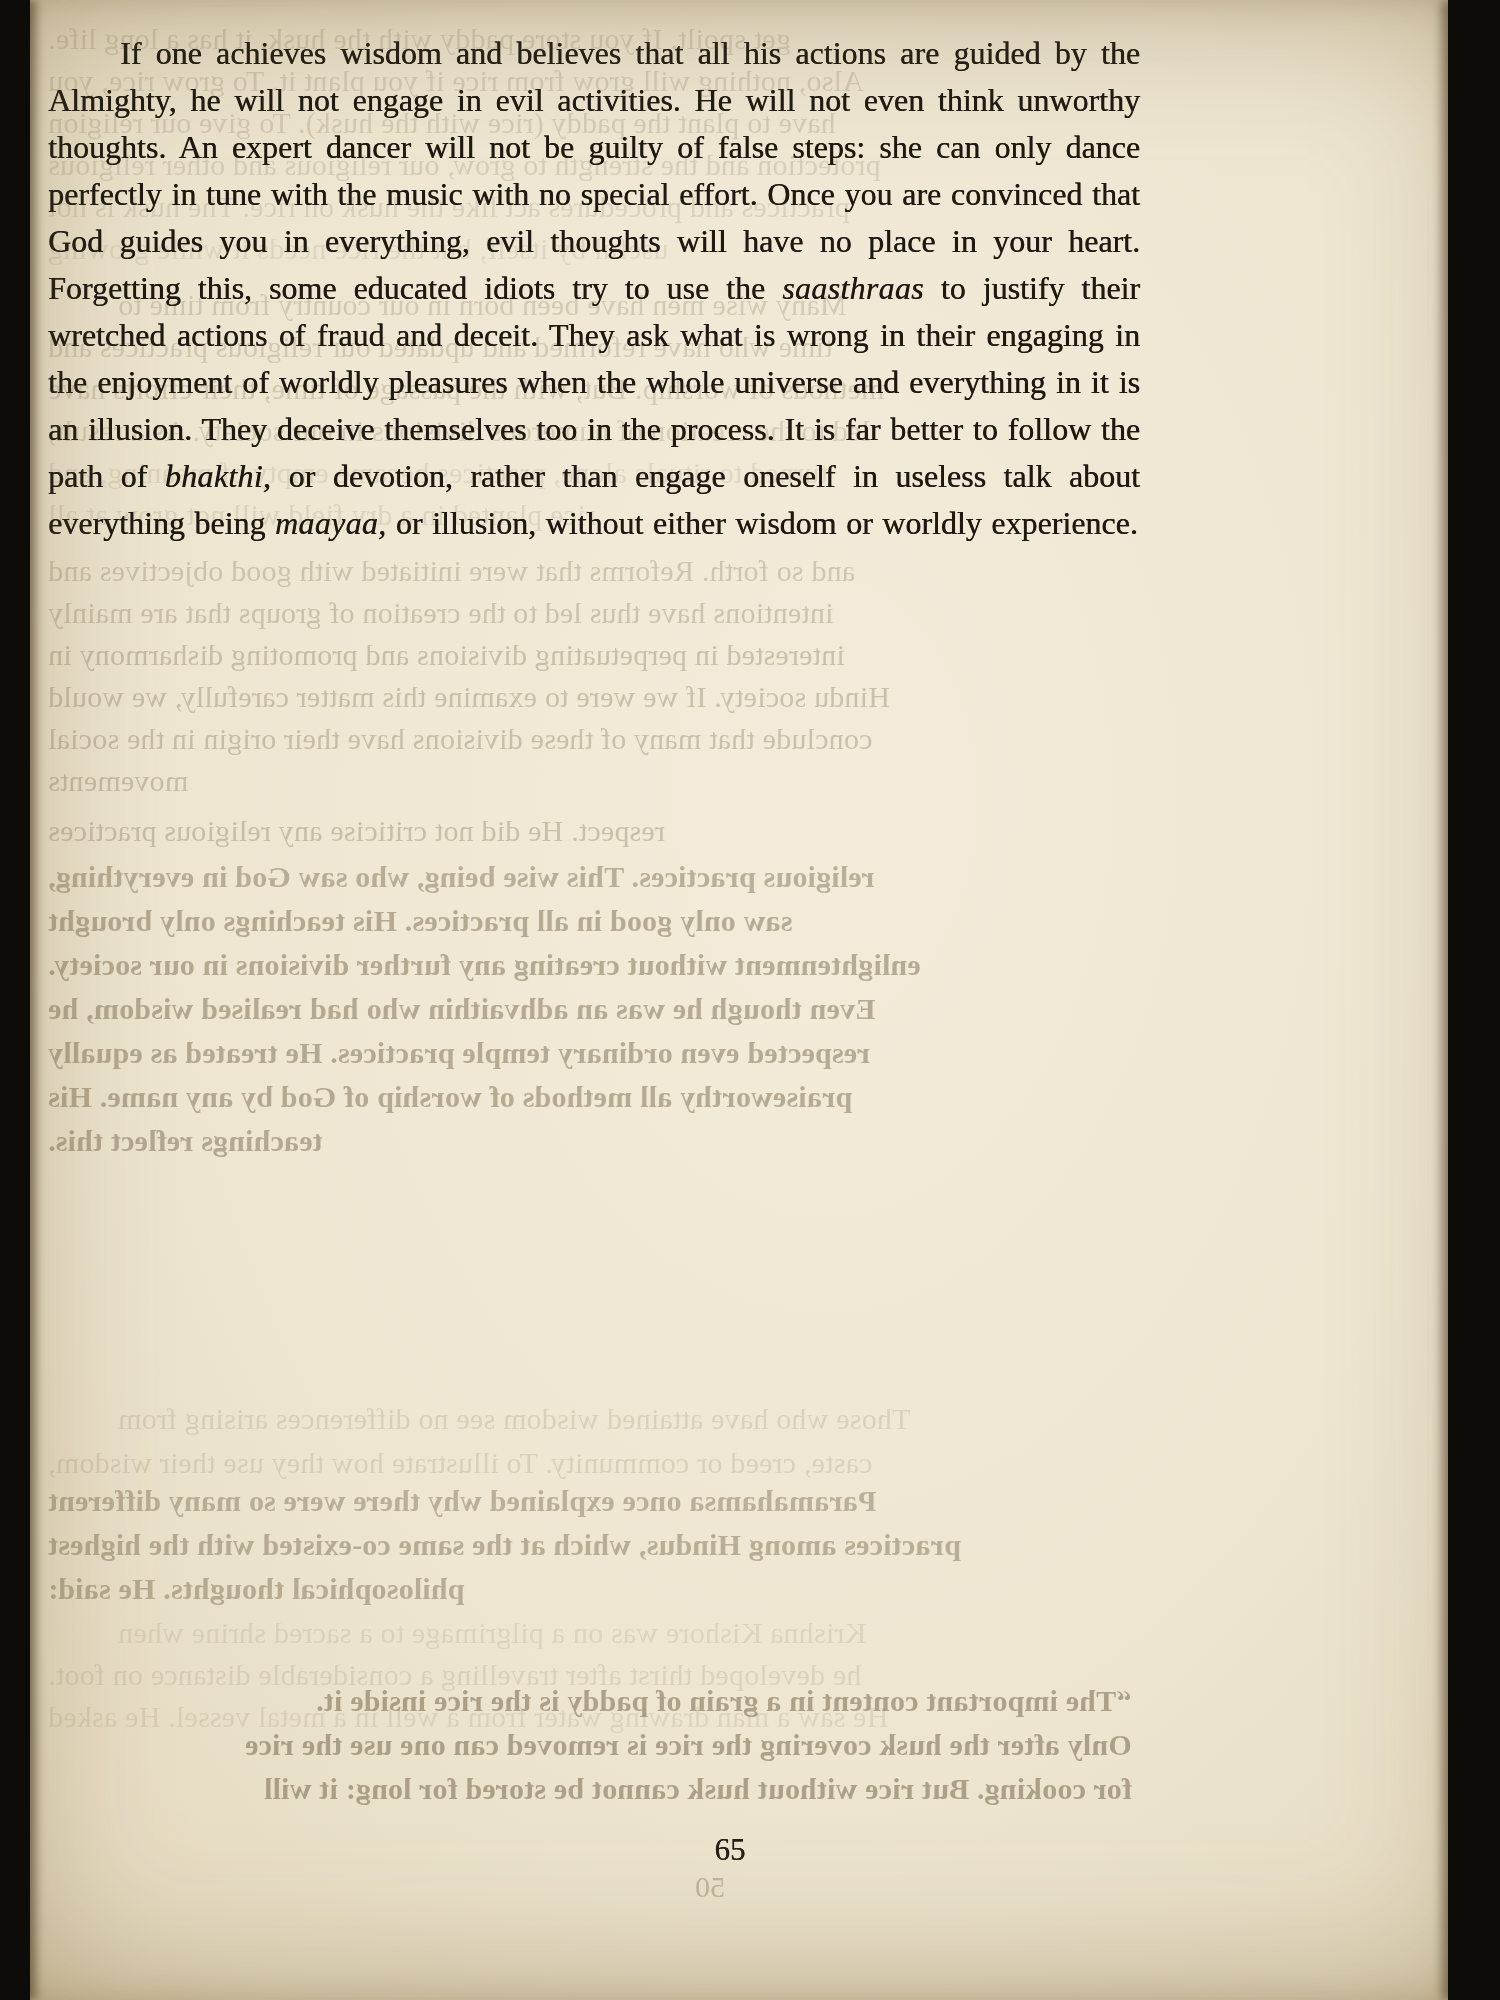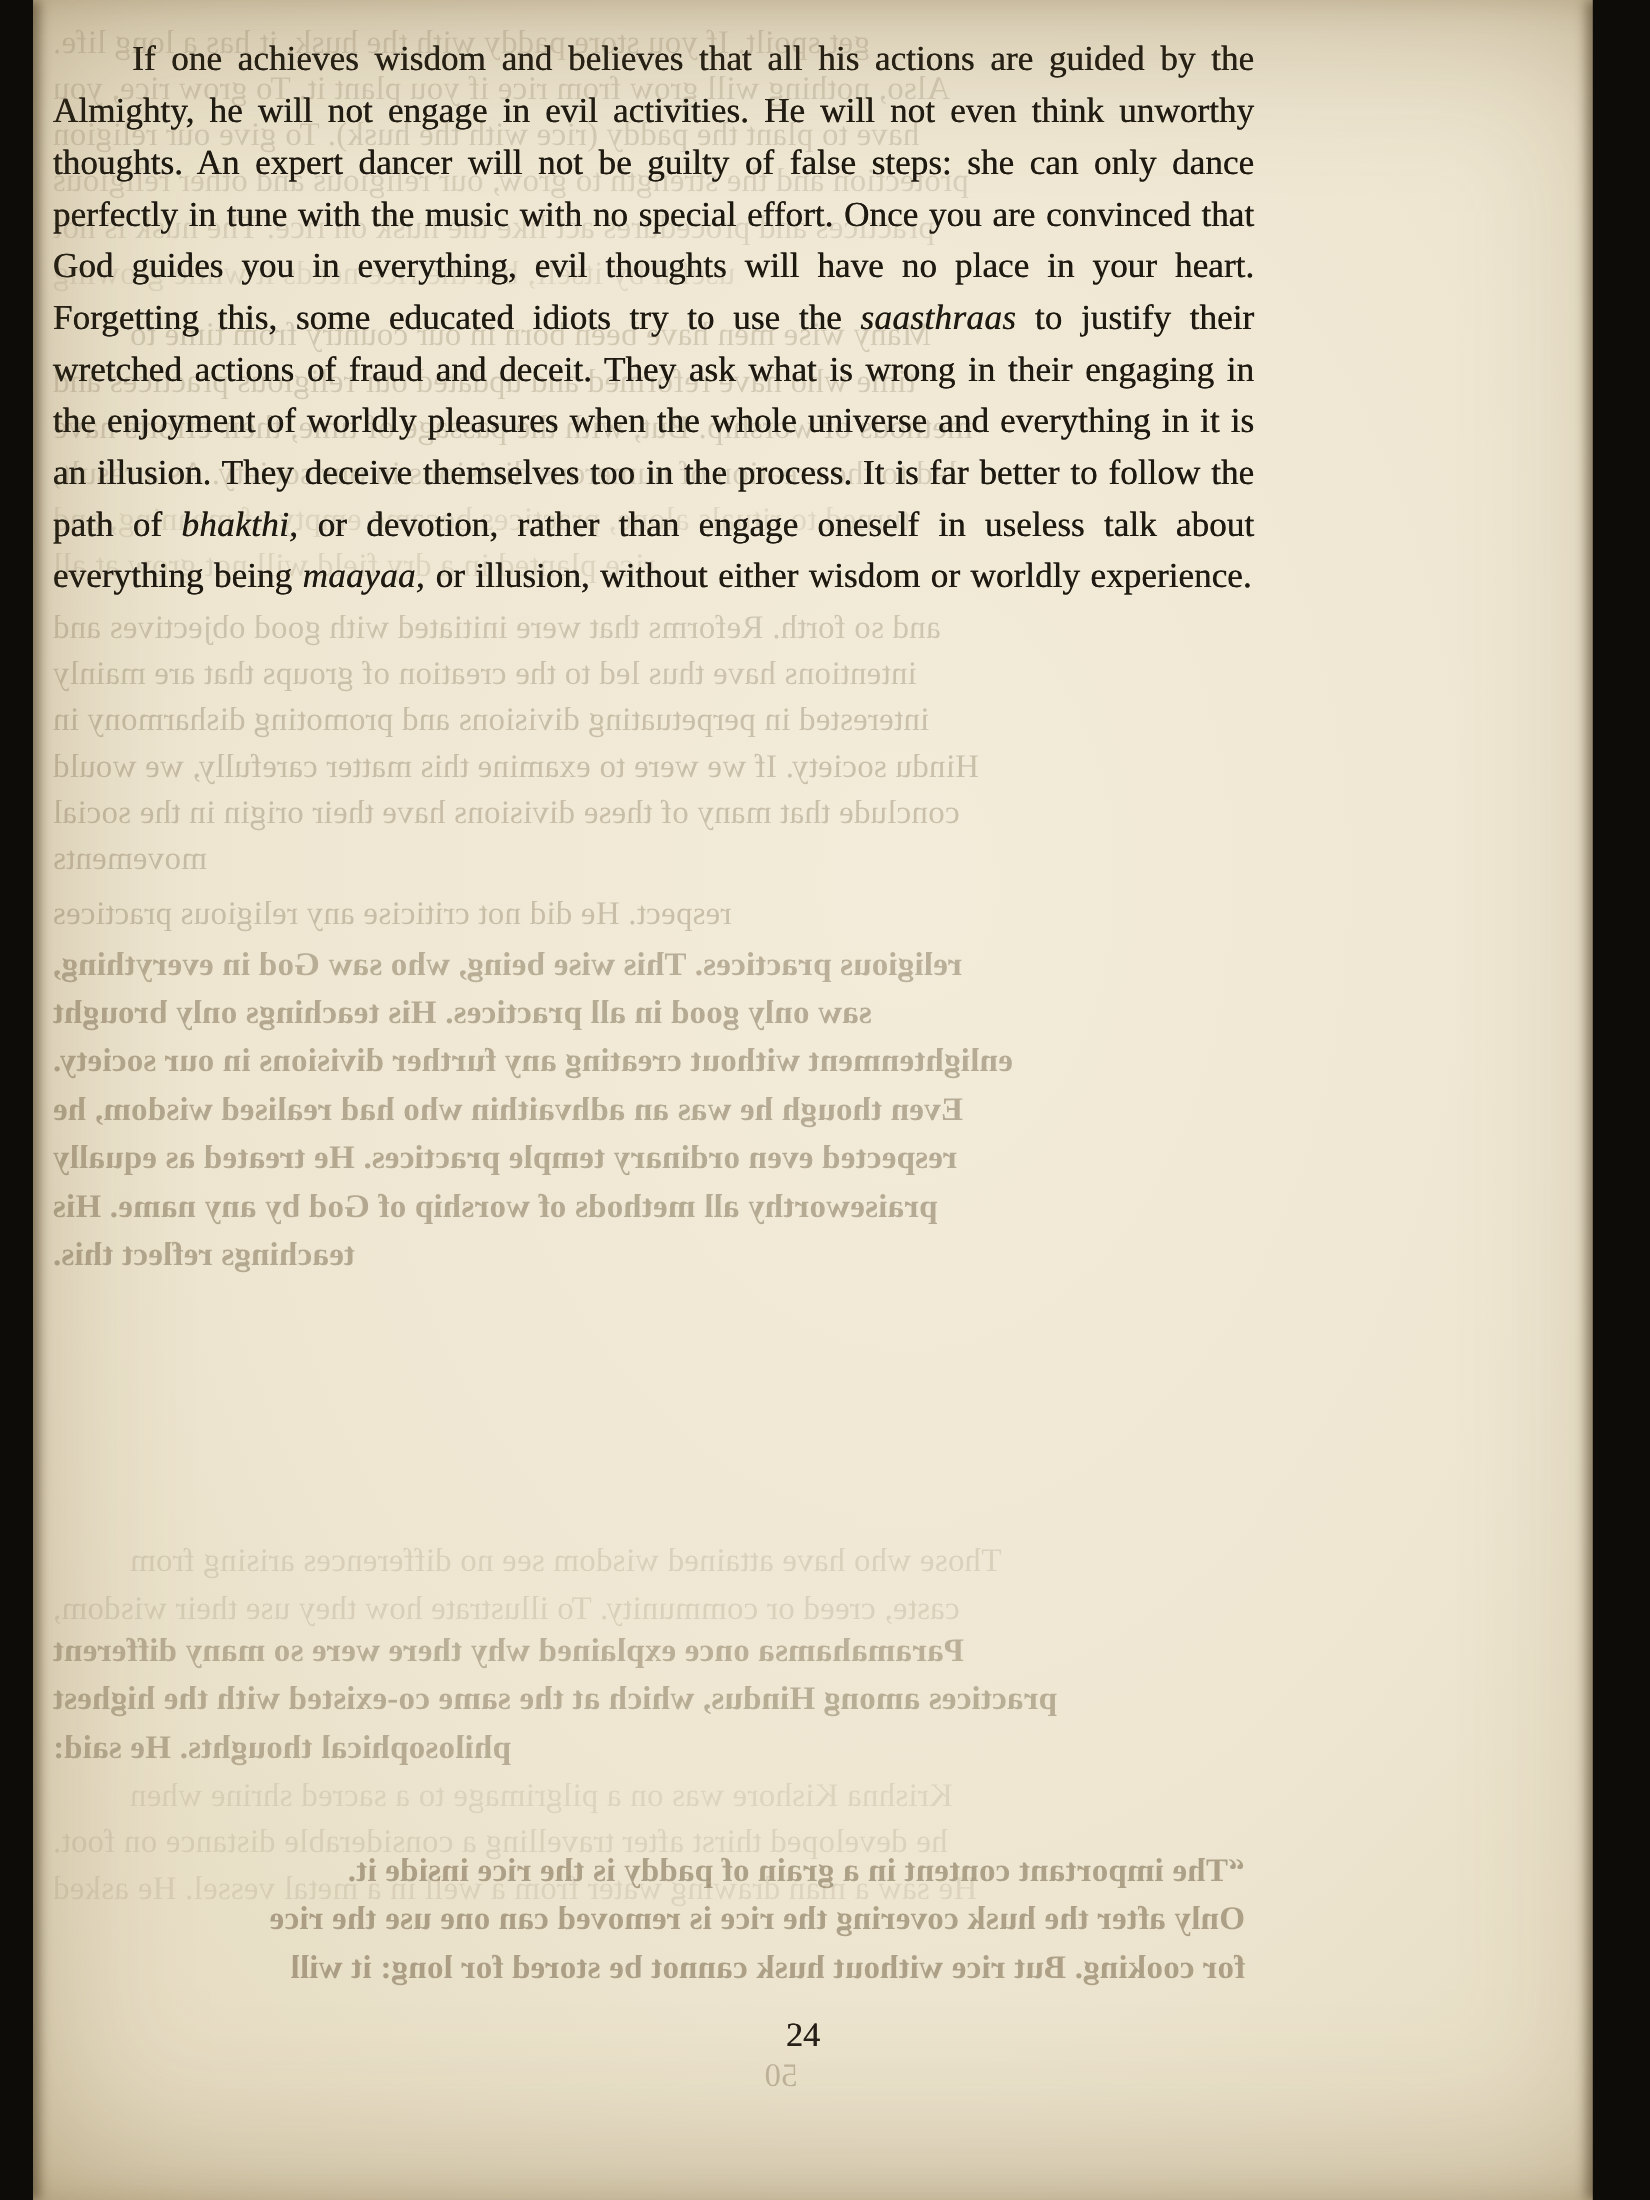--- a/index.html
+++ b/index.html
@@ -92,16 +92,16 @@
       <span class="bt" style="top: 1686px; right: 368px; opacity: 0.5; font-size: 30px; font-weight: 700;">“The important content in a grain of paddy is the rice inside it.</span>
       <span class="bt" style="top: 1730px; right: 368px; opacity: 0.5; font-size: 30px; font-weight: 700;">Only after the husk covering the rice is removed can one use the rice</span>
       <span class="bt" style="top: 1774px; right: 368px; opacity: 0.5; font-size: 30px; font-weight: 700;">for cooking. But rice without husk cannot be stored for long: it will</span>
       <span class="bt center" style="top: 1872px; left: 710px; opacity: 0.35; font-size: 30px;">50</span>
     </div>
 
   <div class="text-block" id="text-block">
       <p><span>If one achieves wisdom and believes that all his actions are guided by the Almighty, he will not engage in evil activities. He will not even think unworthy thoughts. An expert dancer will not be guilty of false steps: she can only dance perfectly in tune with the music with no special effort. Once you are convinced that God guides you in everything, evil thoughts will have no place in your heart. Forgetting this, some educated idiots try to use the </span><i>saasthraas</i><span> to justify their wretched actions of fraud and deceit. They ask what is wrong in their engaging in the enjoyment of worldly pleasures when the whole universe and everything in it is an illusion. They deceive themselves too in the process. It is far better to follow the path of </span><i>bhakthi,</i><span> or devotion, rather than engage oneself in useless talk about everything being </span><i>maayaa,</i><span> or illusion, without either wisdom or worldly experience.</span></p>
     </div>
 
-  <div class="page-number">24</div>
+  <div class="page-number">65</div>
 
   <div class="vignette"></div>
 </div>
 
 </body></html>

